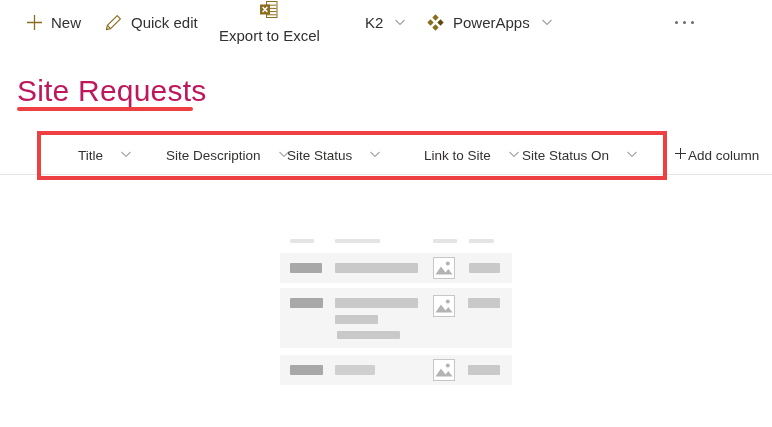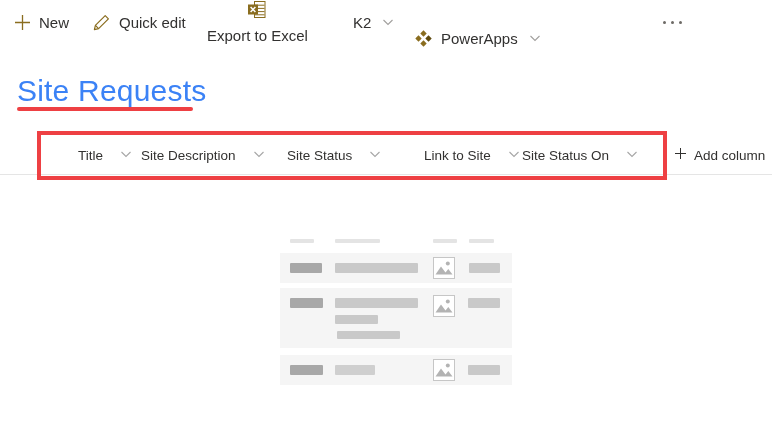--- a/index.html
+++ b/index.html
@@ -6,50 +6,50 @@
   body{
     width:772px;height:427px;
     background:#ffffff;
     font-family:"Liberation Sans", sans-serif;
     color:#323130;
     position:relative;
     overflow:hidden;
     -webkit-font-smoothing:antialiased;
   }
   
-  .cmdbar{position:absolute;left:0;top:0;width:672px;height:44px;background:#ffffff;}
+  .cmdbar{position:absolute;left:12px;top:0;width:672px;height:44px;background:#ffffff;}
   .cmd-item{
     position:absolute;top:0;height:44px;
     display:flex;align-items:center;gap:8px;
     font-size:15px;color:#323130;cursor:pointer;white-space:nowrap;
   }
   .cmd-item svg{display:block;}
   .chev{margin-left:2px;}
   .more-dots{display:flex;gap:5px;align-items:center;height:44px;}
   .more-dots i{width:3px;height:3px;border-radius:50%;background:#6d6a66;display:block;}
   
   .page-title{
     position:absolute;left:17px;top:74px;
-    font-size:30px;font-weight:300;color:#3b82f6;letter-spacing:0.2px;
+    font-size:30px;font-weight:300;color:#be185d;letter-spacing:0.2px;
   }
   .title-underline{
     position:absolute;left:17px;top:107px;width:176px;height:4px;
     background:#ee4043;border-radius:2px;
   }
   
   .list-header{position:absolute;left:0;top:138px;width:772px;height:36px;}
   .col-head{
     position:absolute;top:9px;display:flex;align-items:center;gap:16px;
     font-size:13.5px;color:#323130;cursor:pointer;white-space:nowrap;
   }
   .header-divider{
     position:absolute;left:0;top:174px;width:772px;height:1px;background:#e5e5e5;
   }
   .add-column{
-    position:absolute;left:674px;top:147px;display:flex;align-items:flex-end;gap:7px;
+    position:absolute;left:674px;top:147px;display:flex;align-items:flex-end;gap:1px;
     font-size:13.5px;color:#323130;cursor:pointer;white-space:nowrap;
   }
   
   .annot-box{
     position:absolute;left:37px;top:131px;width:622px;height:41px;
     border:4px solid #ee4043;background:transparent;pointer-events:none;
   }
   
   .skeleton{position:absolute;left:280px;top:237px;width:232px;height:148px;}
   .sk-row{position:absolute;left:0;width:232px;background:#f5f5f5;}
@@ -98,21 +98,21 @@
 
   <div class="cmd-item" style="left:353px;justify-content:center;">
     <span>K2</span>
     <span class="chev">
       <svg width="14" height="14" viewBox="0 0 14 14">
           <path d="M2.5 5l4.5 4.5L11.5 5" fill="none" stroke="#a19f9d" stroke-width="1.1"></path>
         </svg>
     </span>
   </div>
 
-  <div class="cmd-item" style="left:414px;margin-top:16px;">
+  <div class="cmd-item" style="left:414px;">
     <span>
       <svg width="19" height="19" viewBox="0 0 19 19">
         <path d="M4.5 6.3L7.7 9.5 4.5 12.7 1.3 9.5z" fill="#8a6d1f"></path>
         <path d="M9.5 1.3L12.7 4.5 9.5 7.7 6.3 4.5z" fill="#8a6d1f"></path>
         <path d="M14.5 6.3L17.7 9.5 14.5 12.7 11.3 9.5z" fill="#5f4a0e"></path>
         <path d="M9.5 11.3L12.7 14.5 9.5 17.7 6.3 14.5z" fill="#8a6d1f"></path>
       </svg>
     </span>
     <span>PowerApps</span>
     <span class="chev">
@@ -140,21 +140,21 @@
 
   <div class="col-head" style="left:78px;">
     <span>Title</span>
     <span>
       <svg width="14" height="14" viewBox="0 0 14 14">
           <path d="M2.5 5l4.5 4.5L11.5 5" fill="none" stroke="#a6a6a6" stroke-width="1.1"></path>
         </svg>
     </span>
   </div>
 
-  <div class="col-head" style="left:141px;">
+  <div class="col-head" style="left:166px;">
     <span>Site Description</span>
     <span>
       <svg width="14" height="14" viewBox="0 0 14 14">
           <path d="M2.5 5l4.5 4.5L11.5 5" fill="none" stroke="#a6a6a6" stroke-width="1.1"></path>
         </svg>
     </span>
   </div>
 
   <div class="col-head" style="left:287px;">
     <span>Site Status</span>

